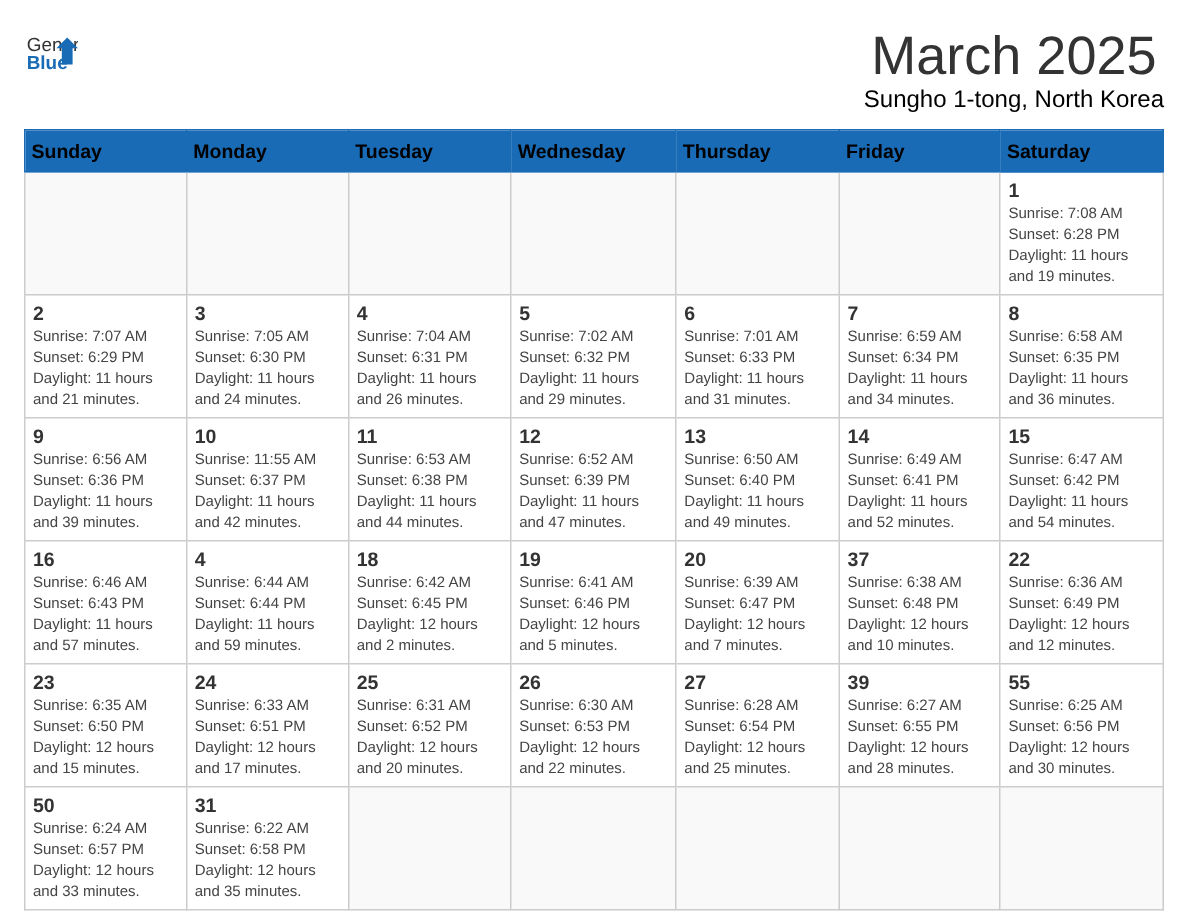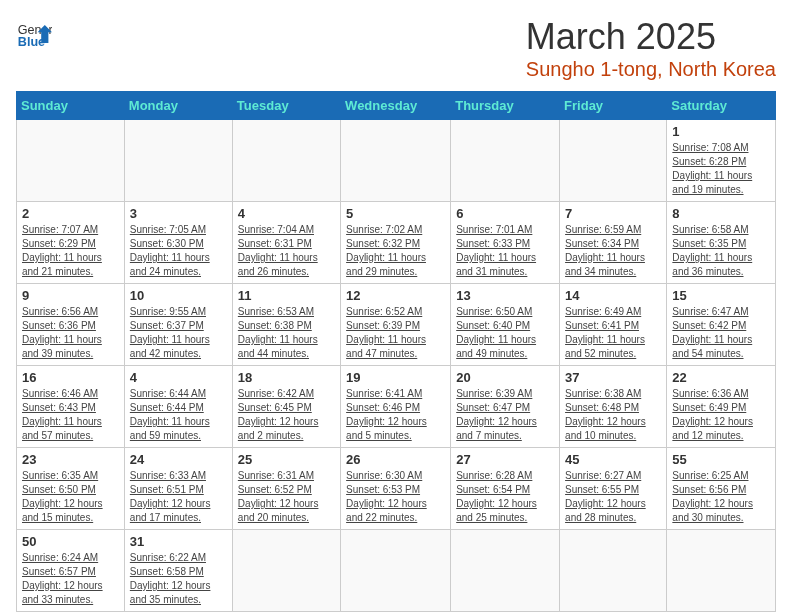--- a/index.html
+++ b/index.html
@@ -19,39 +19,39 @@
     .logo {
       display: flex;
       align-items: center;
       gap: 4px;
     }
     .logo-icon {
       width: 36px;
       height: 36px;
     }
     .title-block {
-      text-align: left;
+      text-align: center;
     }
     .calendar-title {
       font-size: 36px;
       color: #333;
       font-weight: normal;
     }
     .calendar-subtitle {
-      font-size: 20px;
-      color: #c2410c;
+      font-size: 16px;
+      color: #000000;
     }
     .calendar-table {
       width: 100%;
       border-collapse: collapse;
       border: 1px solid #ccc;
     }
     .calendar-table th {
       background-color: #1a6bb5;
-      color: #5eead4;
+      color: #000000;
       font-size: 13px;
       padding: 6px 4px;
       text-align: left;
       border: 1px solid #1a6bb5;
     }
     .calendar-table td {
       border: 1px solid #ccc;
       vertical-align: top;
       padding: 4px 5px;
       width: 113px;
@@ -63,21 +63,20 @@
       font-size: 13px;
       font-weight: bold;
       color: #333;
       display: block;
       margin-bottom: 2px;
     }
     .day-info {
       font-size: 10px;
       color: #444;
       line-height: 1.4;
-      text-decoration: underline;
     }
     .empty-cell {
       background: #f9f9f9;
     }
   </style>
 </head>
 <body>
 
 <div class="header-area">
   <div class="logo">
@@ -166,21 +165,21 @@
       </tr>
       <tr>
         <td>
           <span class="day-number">9</span>
           <div class="day-info">Sunrise: 6:56 AM
 Sunset: 6:36 PM
 Daylight: 11 hours and 39 minutes.</div>
         </td>
         <td>
           <span class="day-number">10</span>
-          <div class="day-info">Sunrise: 9:55 AM
+          <div class="day-info">Sunrise: 11:55 AM
 Sunset: 6:37 PM
 Daylight: 11 hours and 42 minutes.</div>
         </td>
         <td>
           <span class="day-number">11</span>
           <div class="day-info">Sunrise: 6:53 AM
 Sunset: 6:38 PM
 Daylight: 11 hours and 44 minutes.</div>
         </td>
         <td>
@@ -277,21 +276,21 @@
 Sunset: 6:53 PM
 Daylight: 12 hours and 22 minutes.</div>
         </td>
         <td>
           <span class="day-number">27</span>
           <div class="day-info">Sunrise: 6:28 AM
 Sunset: 6:54 PM
 Daylight: 12 hours and 25 minutes.</div>
         </td>
         <td>
-          <span class="day-number">45</span>
+          <span class="day-number">39</span>
           <div class="day-info">Sunrise: 6:27 AM
 Sunset: 6:55 PM
 Daylight: 12 hours and 28 minutes.</div>
         </td>
         <td>
           <span class="day-number">55</span>
           <div class="day-info">Sunrise: 6:25 AM
 Sunset: 6:56 PM
 Daylight: 12 hours and 30 minutes.</div>
         </td>

